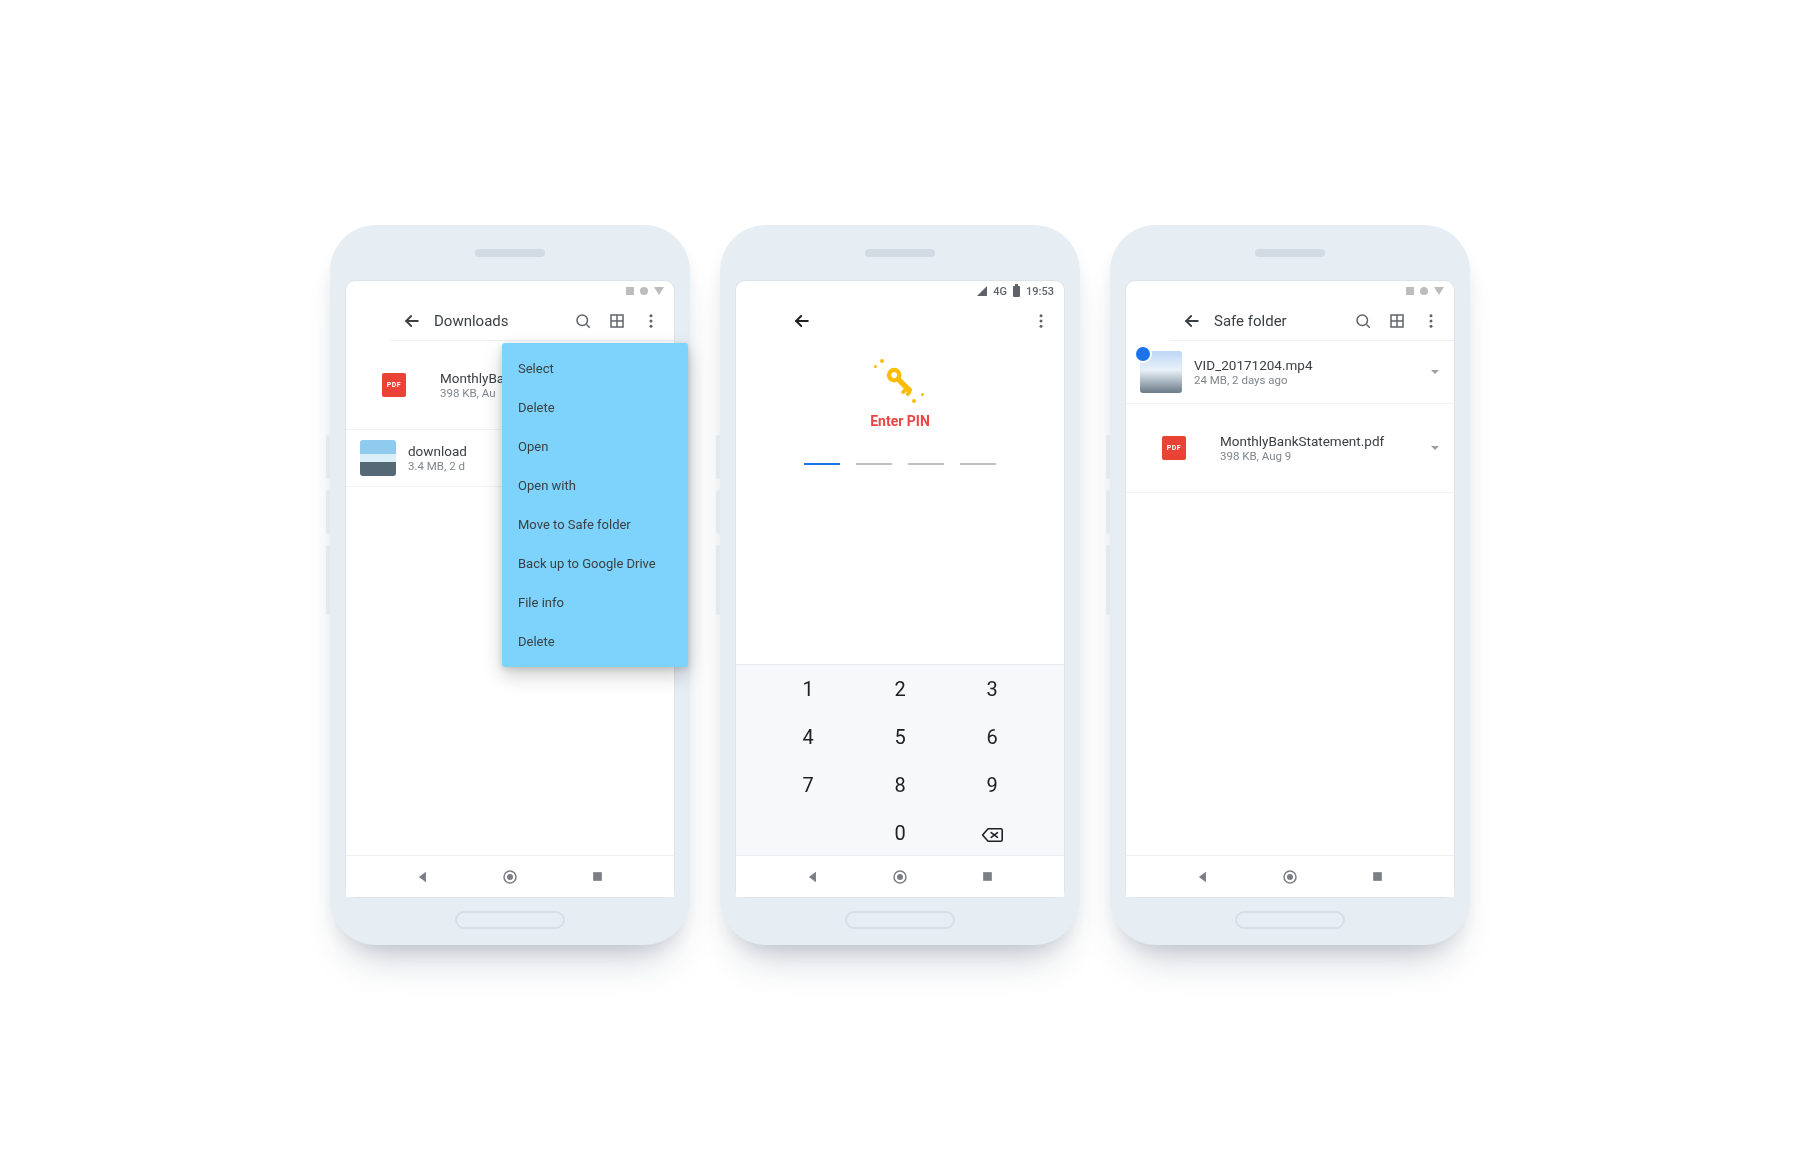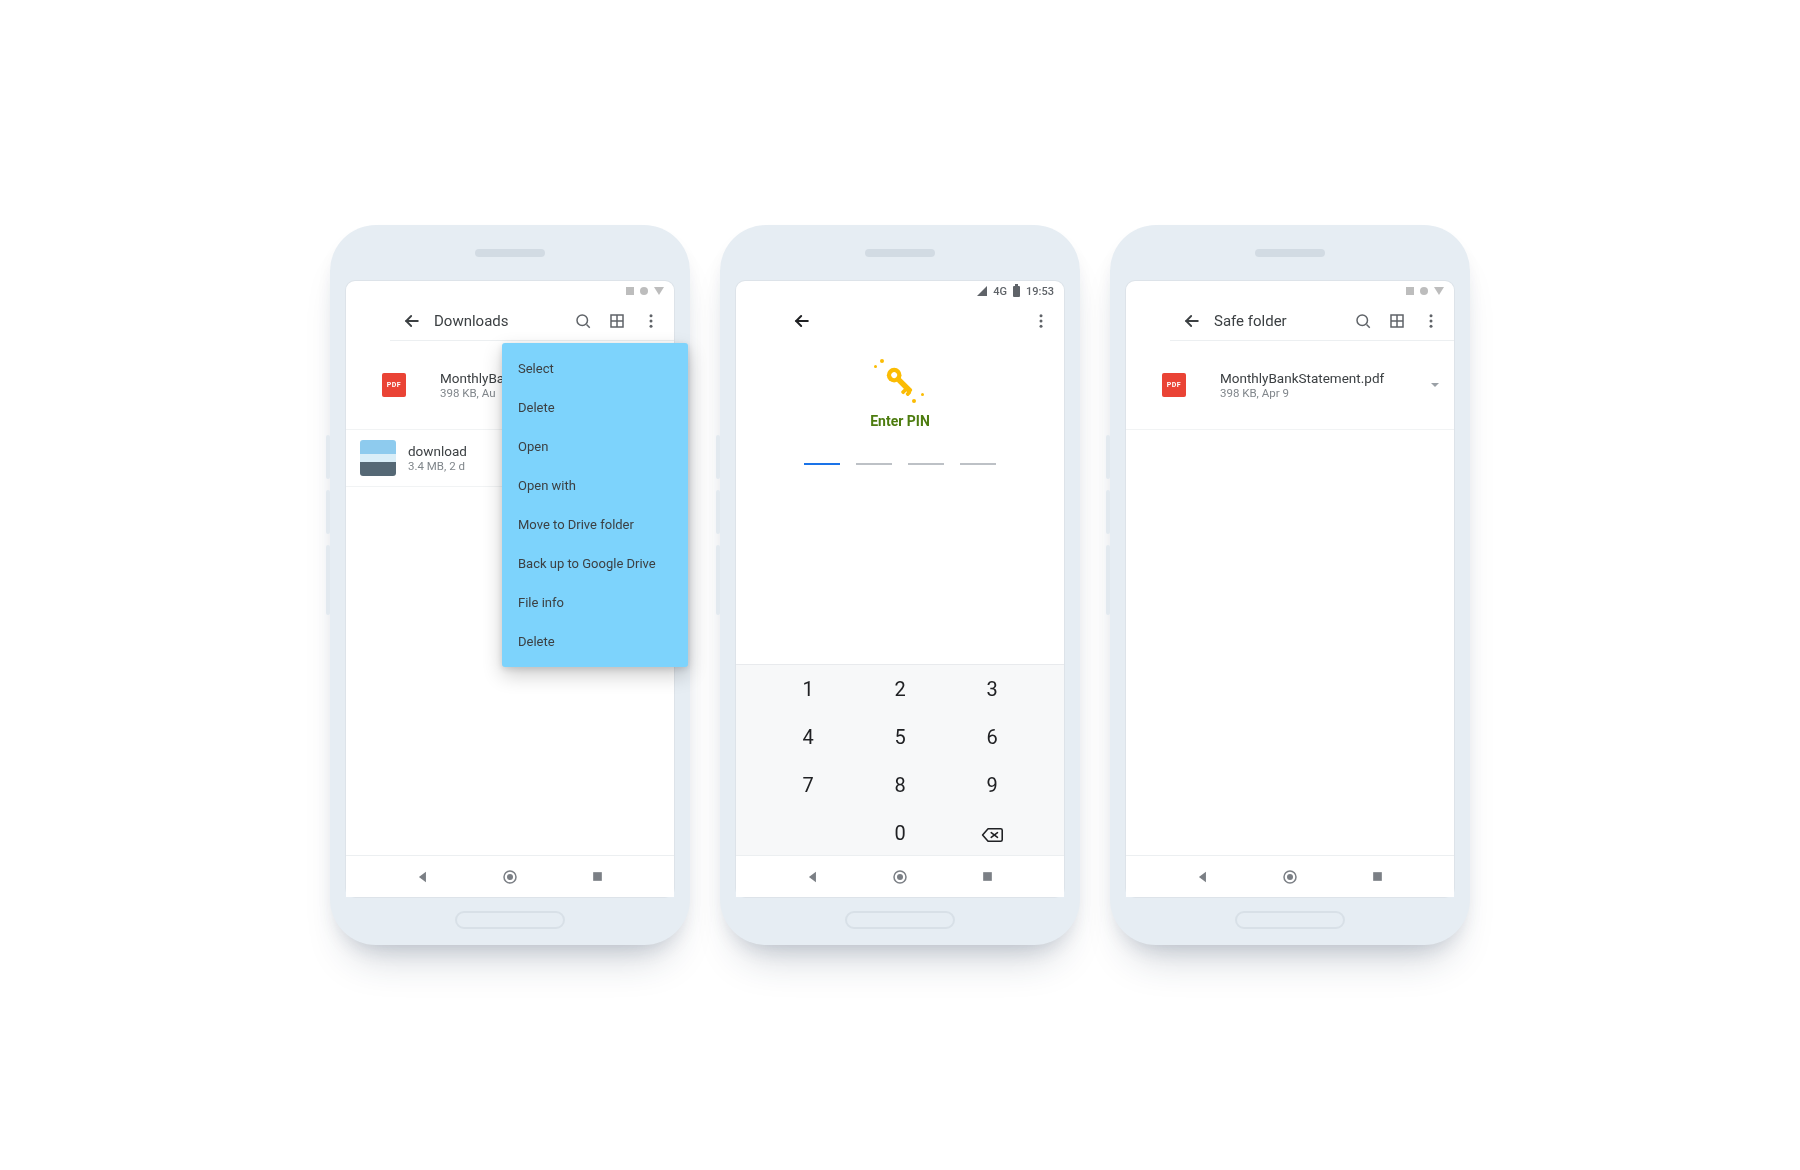--- a/index.html
+++ b/index.html
@@ -227,21 +227,21 @@
   }
   .key-illus svg{ display:block;}
   .sp{ position:absolute; background:#fbbc04; border-radius:50%;}
   .sp1{ width:4px;height:4px; top:0; left:2px;}
   .sp2{ width:3px;height:3px; top:6px; left:-4px;}
   .sp3{ width:3px;height:3px; top:34px; right:-2px;}
   .sp4{ width:4px;height:4px; top:40px; right:6px;}
 
   .pin-title{
     margin-top:10px;
-    font-size:14px; font-weight:700; color:#4d7c0f;
+    font-size:14px; font-weight:700; color:#ef4444;
   }
   .pin-slots{
     margin-top:34px;
     display:flex; gap:16px;
   }
   .slot{
     width:36px; height:2px;
     background:#bdc1c6;
   }
   .slot.active{ background:#1a73e8; }
@@ -335,21 +335,21 @@
           <div class="fname">download</div>
           <div class="fmeta">3.4 MB, 2 d</div>
         </div>
       </div>
 
       <div class="menu">
         <div class="menuitem">Select</div>
         <div class="menuitem">Delete</div>
         <div class="menuitem">Open</div>
         <div class="menuitem">Open with</div>
-        <div class="menuitem">Move to Drive folder</div>
+        <div class="menuitem">Move to Safe folder</div>
         <div class="menuitem">Back up to Google Drive</div>
         <div class="menuitem">File info</div>
         <div class="menuitem">Delete</div>
       </div>
     </div>
 
     <div class="navbar">
       <span class="navbtn">
         <svg width="14" height="14" viewBox="0 0 24 24" fill="#7b7f85">
               <path d="M17 3l-12 9 12 9z"></path>
@@ -503,31 +503,43 @@
         <svg width="18" height="18" viewBox="0 0 24 24" fill="currentColor">
               <circle cx="12" cy="5" r="2"></circle>
               <circle cx="12" cy="12" r="2"></circle>
               <circle cx="12" cy="19" r="2"></circle>
             </svg>
       </span>
     </div>
 
     <div class="files">
       <div class="row">
-        <div class="thumb pdf">PDF</div>
+        <div class="thumb video"></div>
         <div class="frow">
-          <div class="fname">MonthlyBankStatement.pdf</div>
-          <div class="fmeta">398 KB, Apr 9</div>
+          <div class="fname">VID_20171204.mp4</div>
+          <div class="fmeta">24 MB, 2 days ago</div>
         </div>
         <span class="rowcaret">
           <svg width="12" height="12" viewBox="0 0 24 24" fill="#9aa0a6">
                 <path d="M4 8l8 8 8-8z"></path>
               </svg>
         </span>
       </div>
+      <div class="row">
+        <div class="thumb pdf">PDF</div>
+        <div class="frow">
+          <div class="fname">MonthlyBankStatement.pdf</div>
+          <div class="fmeta">398 KB, Aug 9</div>
+        </div>
+        <span class="rowcaret">
+          <svg width="12" height="12" viewBox="0 0 24 24" fill="#9aa0a6">
+                <path d="M4 8l8 8 8-8z"></path>
+              </svg>
+        </span>
+      </div>
     </div>
 
     <div class="navbar">
       <span class="navbtn">
         <svg width="14" height="14" viewBox="0 0 24 24" fill="#7b7f85">
               <path d="M17 3l-12 9 12 9z"></path>
             </svg>
       </span>
       <span class="navbtn">
         <svg width="18" height="18" viewBox="0 0 24 24">

